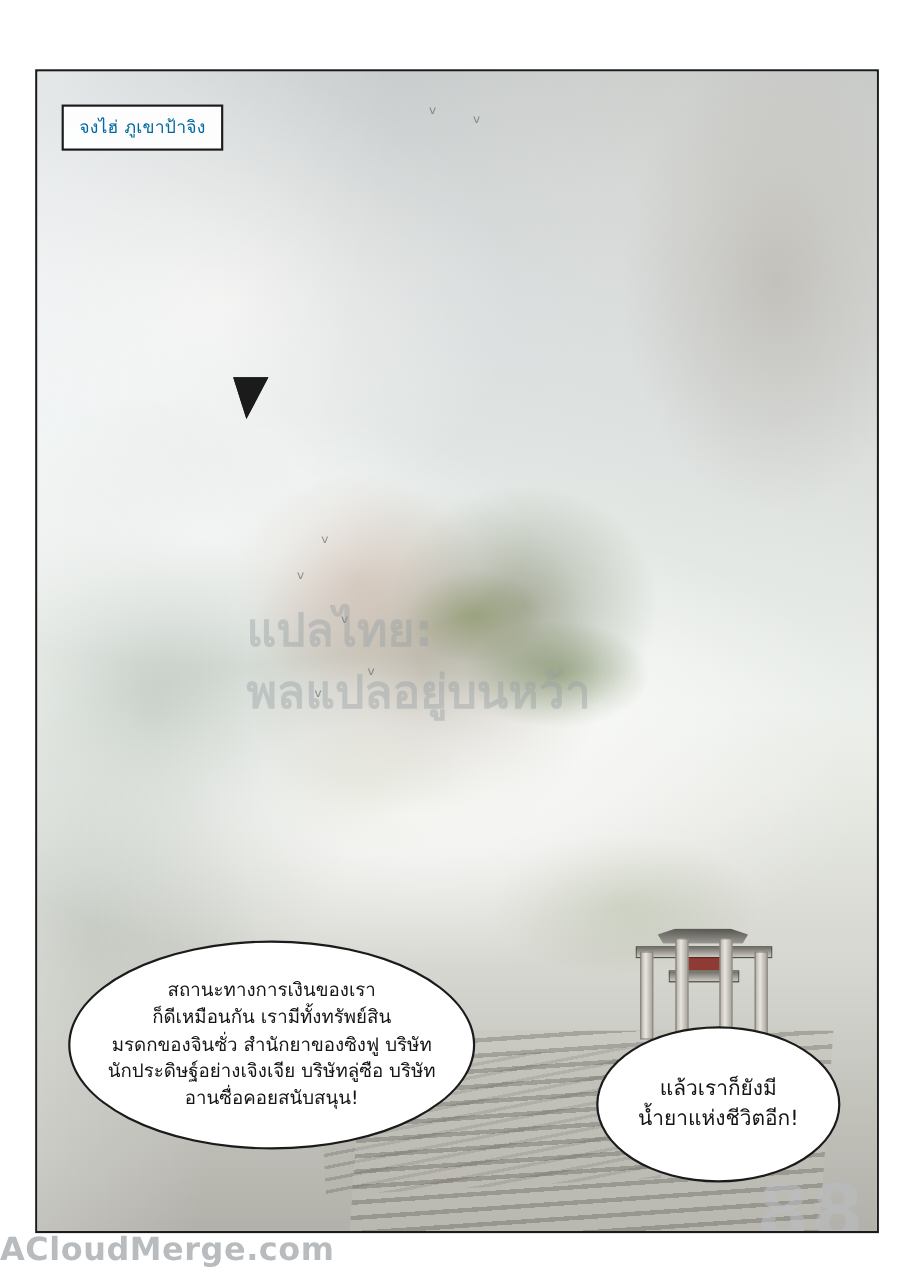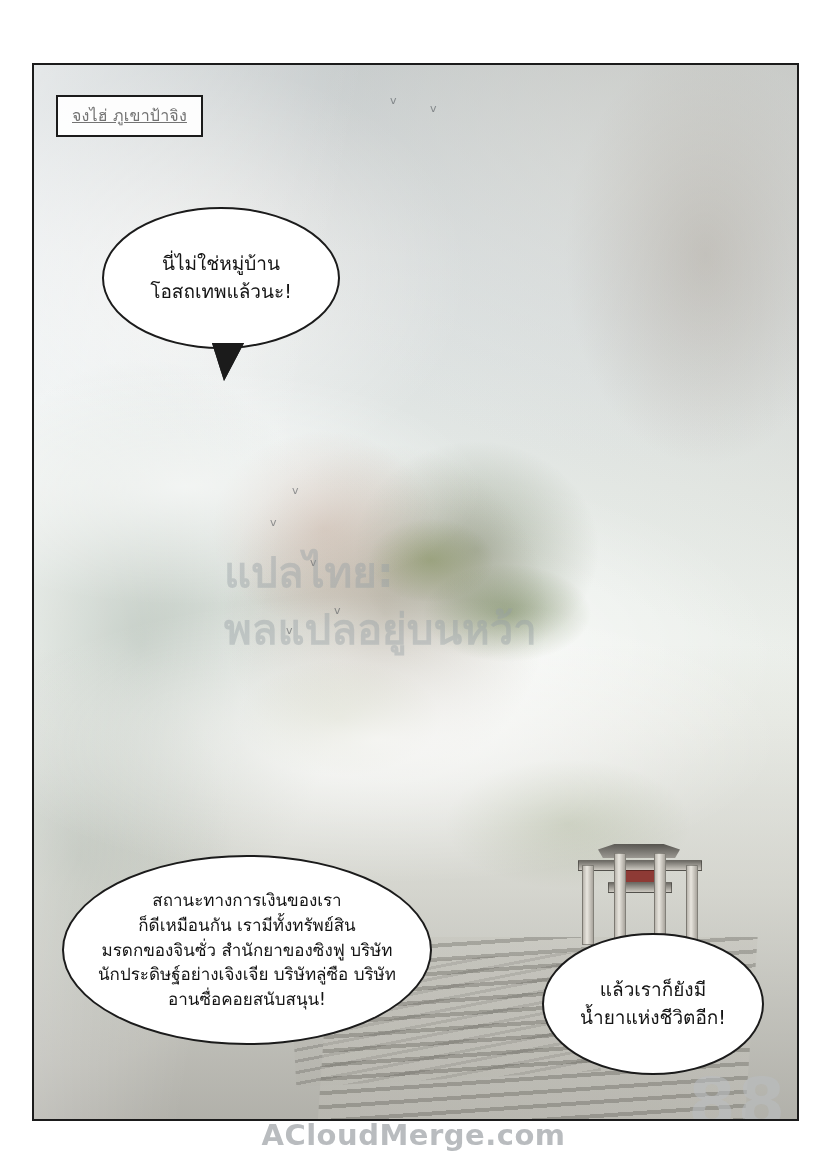--- a/index.html
+++ b/index.html
@@ -181,24 +181,23 @@
 
   
   .caption-box {
     position: absolute;
     left: 22px;
     top: 30px;
     padding: 6px 14px 7px;
     background: rgba(255,255,255,0.92);
     border: 2px solid #1b1b1b;
     font-size: 16px;
-    color: #737373;
+    color: #0369a1;
     letter-spacing: 0.2px;
     white-space: nowrap;
-    text-decoration: underline;
   }
 
   
   .art-watermark {
     position: absolute;
     left: 190px;
     top: 480px;
     width: 440px;
     text-align: left;
     color: rgba(150,160,165,0.42);
@@ -250,21 +249,20 @@
     border-top: 38px solid #1b1b1b;
     z-index: -1;
   }
 
   
   .bottom-watermark {
     position: absolute;
     left: 0;
     top: 1118px;
     width: 827px;
-    text-align: center;
     font-size: 29px;
     font-weight: bold;
     color: #b9bcbf;
     letter-spacing: 0.5px;
   }
   .side-watermark {
     position: absolute;
     right: 10px;
     top: 1010px;
     font-size: 68px;
@@ -311,24 +309,20 @@
     <div class="bird" style="left:236px; top:452px;">v</div>
     <div class="bird" style="left:276px; top:492px;">v</div>
     <div class="bird" style="left:300px; top:540px;">v</div>
     <div class="bird" style="left:252px; top:560px;">v</div>
 
     <div class="art-watermark" style="white-space: pre-line;">แปลไทย:
 พลแปลอยู่บนหว้า</div>
 
     <div class="caption-box">จงไฮ่ ภูเขาป้าจิง</div>
 
-    <div class="balloon" id="balloon-1">
-      <span>นี่ไม่ใช่หมู่บ้าน
-โอสถเทพแล้วนะ!</span>
-    </div>
     <div class="tail" id="tail-1"></div>
 
 
 
     <div class="balloon" id="balloon-4">
       <span>สถานะทางการเงินของเรา
 ก็ดีเหมือนกัน เรามีทั้งทรัพย์สิน
 มรดกของจินซั่ว สำนักยาของซิงฟู บริษัท
 นักประดิษฐ์อย่างเจิงเจีย บริษัทลู่ซือ บริษัท
 อานซื่อคอยสนับสนุน!</span>

